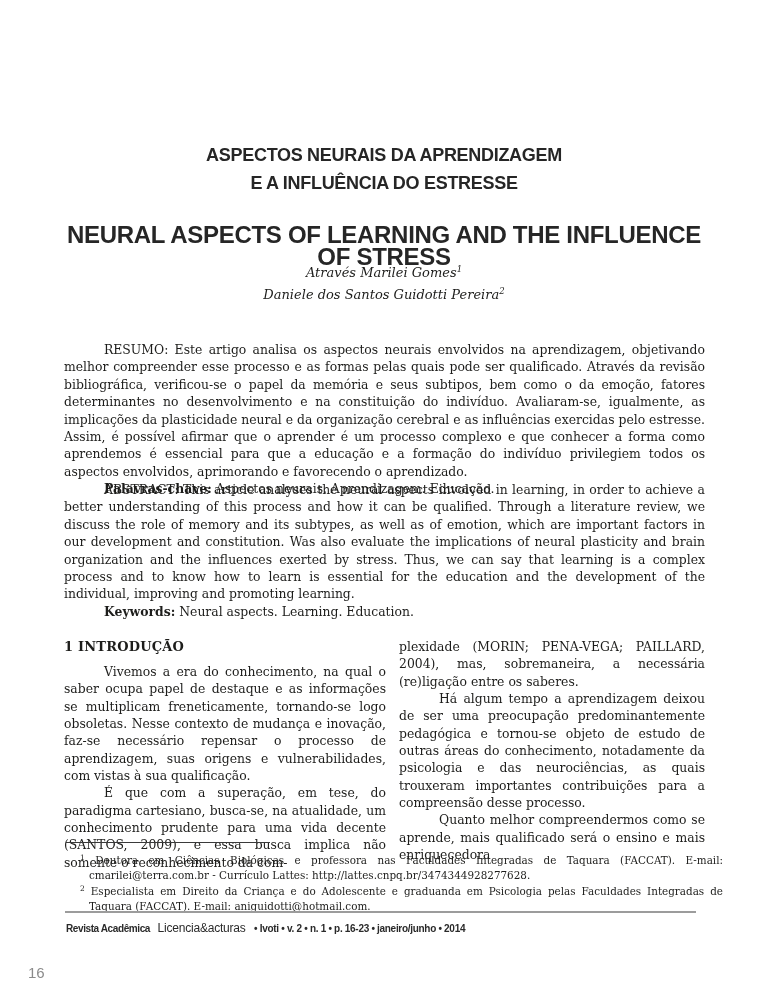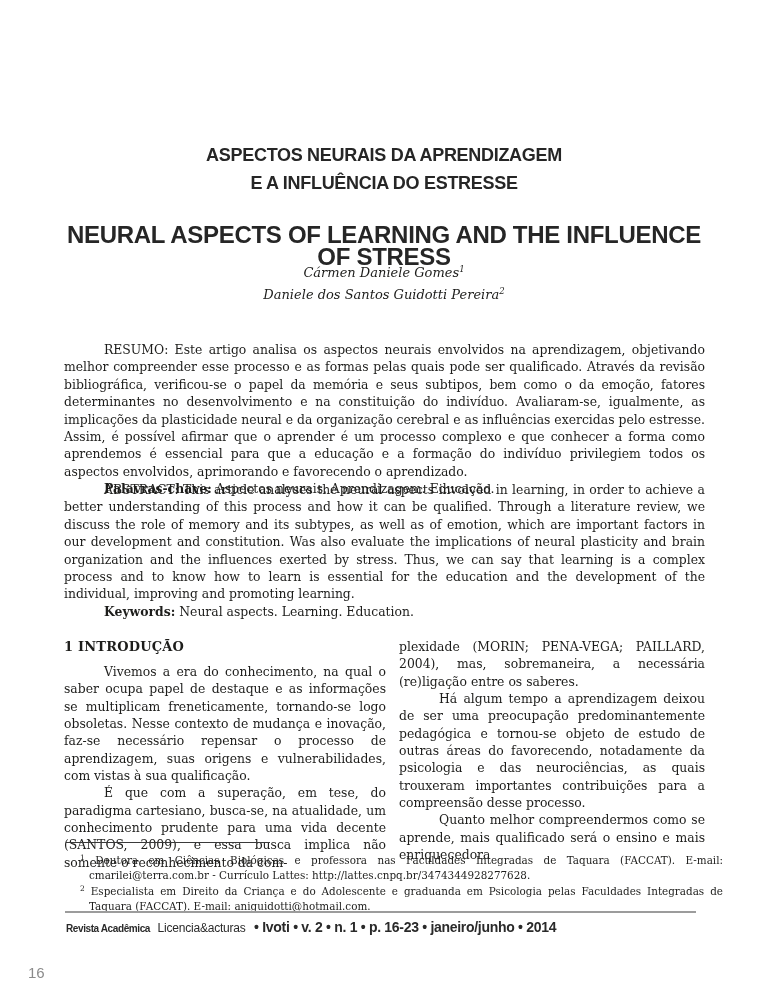--- a/index.html
+++ b/index.html
@@ -93,21 +93,21 @@
   }
   .footer-line {
     position: absolute;
     top: 918px; left: 66px; width: 660px;
     font-family: "Liberation Sans", sans-serif;
     white-space: nowrap;
     color: #2a2a2a;
   }
   .footer-prefix { font-size: 10px; font-weight: bold; letter-spacing: -0.4px; }
   .footer-name { font-size: 12px; letter-spacing: -0.2px; margin: 0 4px 0 3px; }
-  .footer-details { font-size: 14px; font-weight: bold; letter-spacing: -0.3px; }
+  .footer-details { font-size: 10px; font-weight: bold; letter-spacing: -0.3px; }
   .page-number {
     position: absolute;
     top: 964px; left: 28px;
     font-family: "Liberation Sans", sans-serif;
     font-size: 15px;
     color: #8b8b8b;
   }
 </style>
 </head>
 <body>
@@ -115,21 +115,21 @@
 <div class="page">
 
   <div class="title-block">
     <div>ASPECTOS NEURAIS DA APRENDIZAGEM</div>
     <div>E A INFLUÊNCIA DO ESTRESSE</div>
   </div>
 
   <div class="title-en">NEURAL ASPECTS OF LEARNING AND THE INFLUENCE OF STRESS</div>
 
   <div class="authors">
-    <div><span>Cármen Daniele Gomes</span><sup>1</sup></div>
+    <div><span>Através Marilei Gomes</span><sup>1</sup></div>
     <div><span>Daniele dos Santos Guidotti Pereira</span><sup>2</sup></div>
   </div>
 
   <div class="abs-block resumo">
     <p class="para-indent">RESUMO: Este artigo analisa os aspectos neurais envolvidos na aprendizagem, objetivando melhor compreender esse processo e as formas pelas quais pode ser qualificado. Através da revisão bibliográfica, verificou-se o papel da memória e seus subtipos, bem como o da emoção, fatores determinantes no desenvolvimento e na constituição do indivíduo. Avaliaram-se, igualmente, as implicações da plasticidade neural e da organização cerebral e as influências exercidas pelo estresse. Assim, é possível afirmar que o aprender é um processo complexo e que conhecer a forma como aprendemos é essencial para que a educação e a formação do indivíduo privilegiem todos os aspectos envolvidos, aprimorando e favorecendo o aprendizado.</p>
     <p class="para-indent"><span class="bold">Palavras-chave:</span><span> Aspectos neurais. Aprendizagem. Educação.</span></p>
   </div>
 
   <div class="abs-block abstract">
     <p class="para-indent">ABSTRACT: This article analyses the neural aspects involved in learning, in order to achieve a better understanding of this process and how it can be qualified. Through a literature review, we discuss the role of memory and its subtypes, as well as of emotion, which are important factors in our development and constitution. Was also evaluate the implications of neural plasticity and brain organization and the influences exerted by stress. Thus, we can say that learning is a complex process and to know how to learn is essential for the education and the development of the individual, improving and promoting learning.</p>
@@ -137,21 +137,21 @@
   </div>
 
   <div class="columns">
     <div class="col col-left">
       <div class="section-heading">1 INTRODUÇÃO</div>
       <p class="para-indent">Vivemos a era do conhecimento, na qual o saber ocupa papel de destaque e as informações se multiplicam freneticamente, tornando-se logo obsoletas. Nesse contexto de mudança e inovação, faz-se necessário repensar o processo de aprendizagem, suas origens e vulnerabilidades, com vistas à sua qualificação.</p>
       <p class="para-indent">É que com a superação, em tese, do paradigma cartesiano, busca-se, na atualidade, um conhecimento prudente para uma vida decente (SANTOS, 2009), e essa busca implica não somente o reconhecimento da com-</p>
     </div>
     <div class="col col-right">
       <p>plexidade (MORIN; PENA-VEGA; PAILLARD, 2004), mas, sobremaneira, a necessária (re)ligação entre os saberes.</p>
-      <p class="para-indent">Há algum tempo a aprendizagem deixou de ser uma preocupação predominantemente pedagógica e tornou-se objeto de estudo de outras áreas do favorecendo, notadamente da psicologia e das neurociências, as quais trouxeram importantes contribuições para a compreensão desse processo.</p>
+      <p class="para-indent">Há algum tempo a aprendizagem deixou de ser uma preocupação predominantemente pedagógica e tornou-se objeto de estudo de outras áreas do conhecimento, notadamente da psicologia e das neurociências, as quais trouxeram importantes contribuições para a compreensão desse processo.</p>
       <p class="para-indent">Quanto melhor compreendermos como se aprende, mais qualificado será o ensino e mais enriquecedora</p>
     </div>
   </div>
 
   <div class="fn-rule"></div>
 
   <div class="footnotes">
     <div class="footnote"><sup>1</sup><span> Doutora em Ciências Biológicas e professora nas Faculdades Integradas de Taquara (FACCAT). E-mail: cmarilei@terra.com.br - Currículo Lattes: http://lattes.cnpq.br/3474344928277628.</span></div>
     <div class="footnote"><sup>2</sup><span> Especialista em Direito da Criança e do Adolescente e graduanda em Psicologia pelas Faculdades Integradas de Taquara (FACCAT). E-mail: aniguidotti@hotmail.com.</span></div>
   </div>

